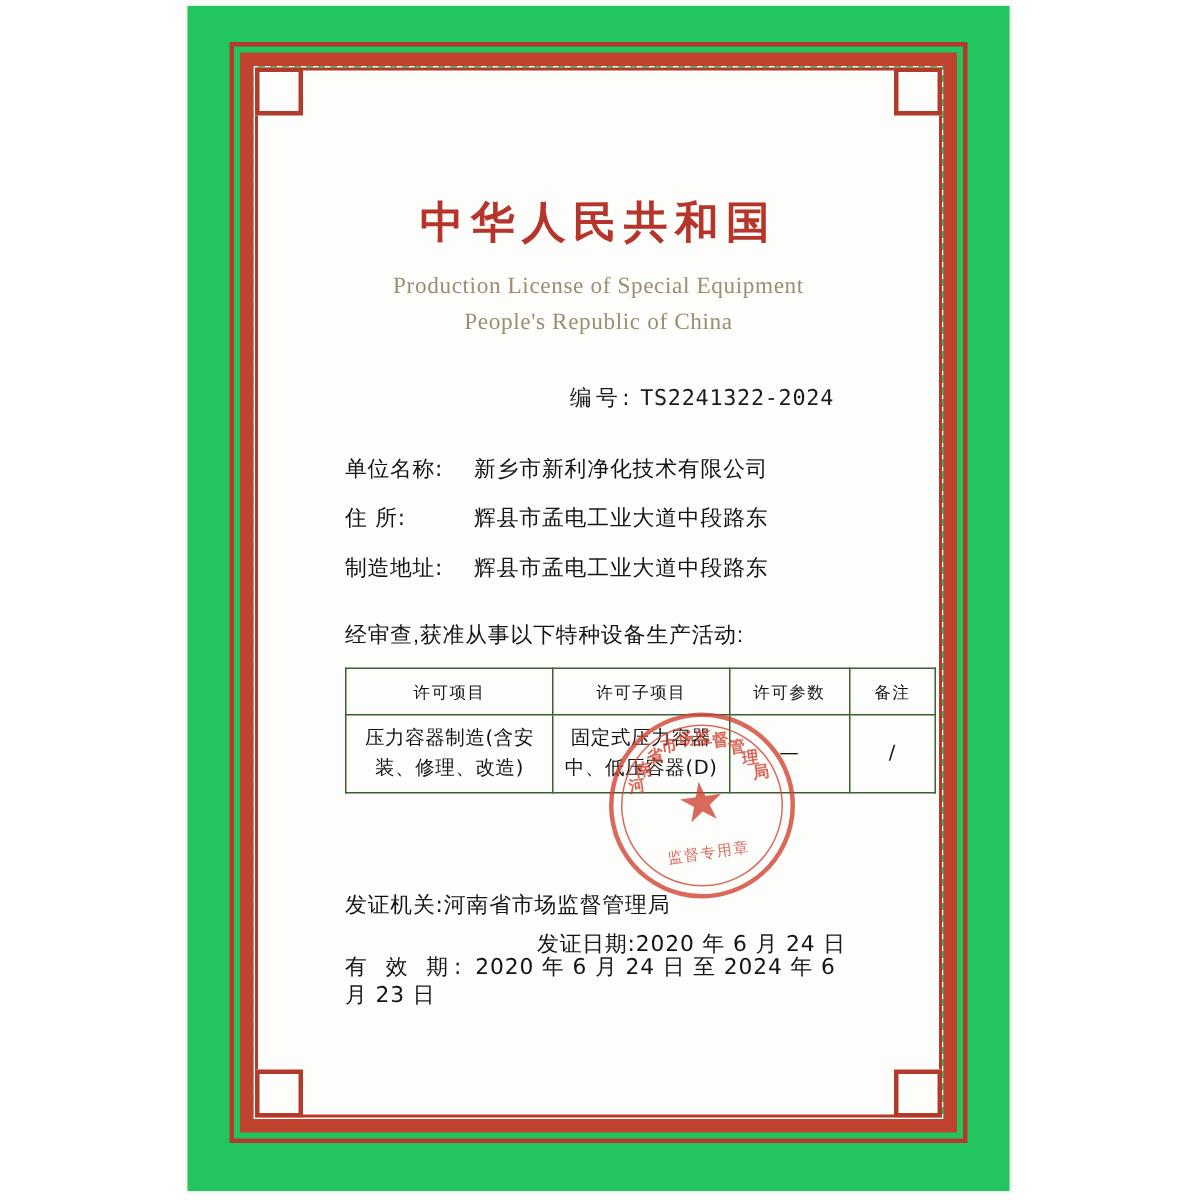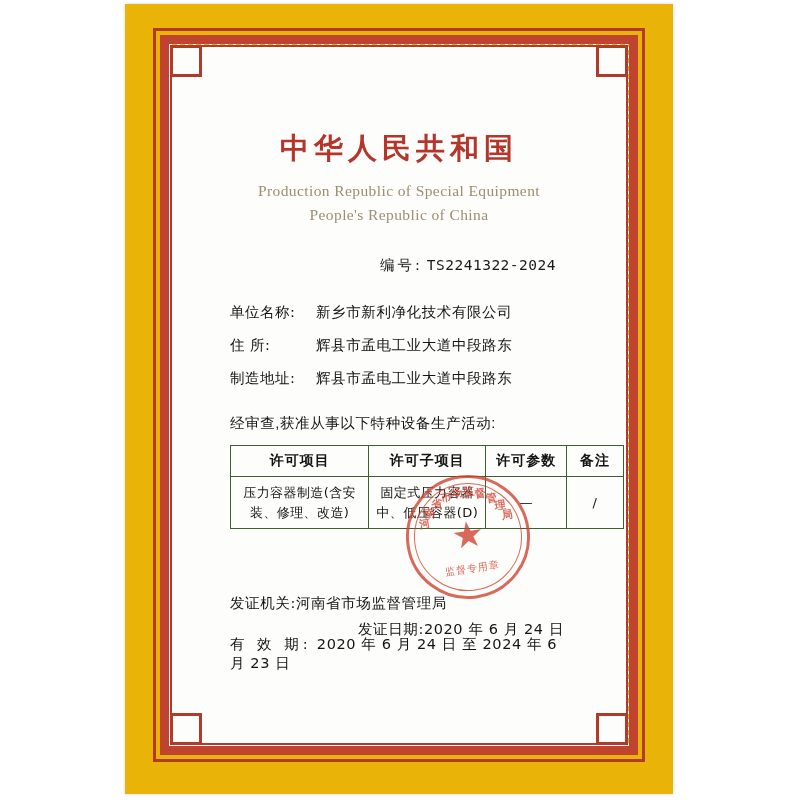--- a/index.html
+++ b/index.html
@@ -19,21 +19,21 @@
     height: 800px;
     background: #ffffff;
   }
   
   .sheet {
     position: absolute;
     left: 125px;
     top: 4px;
     width: 548px;
     height: 790px;
-    background: #eab308;
+    background: #22c55e;
     box-shadow: 0 0 3px rgba(0,0,0,0.18);
   }
   
   .frame-outer {
     position: absolute;
     left: 28px;
     top: 24px;
     right: 28px;
     bottom: 32px;
     border: 3px solid #b23a2a;
@@ -158,22 +158,22 @@
     font-family: "DejaVu Sans", "Liberation Sans", sans-serif;
   }
   table.perm-table th,
   table.perm-table td {
     border: 1px solid #3b5f2f;
     text-align: center;
     vertical-align: middle;
     color: #141414;
   }
   table.perm-table th {
-    font-size: 14px;
-    font-weight: bold;
+    font-size: 11px;
+    font-weight: normal;
     height: 28px;
     letter-spacing: 1px;
   }
   table.perm-table td {
     font-size: 13px;
     padding: 6px 4px;
     line-height: 1.5;
     letter-spacing: 0.4px;
   }
   .col-item { width: 140px; }
@@ -284,21 +284,21 @@
       <div class="frame-mid"></div>
       <div class="frame-inner">
         <div class="corner tl"></div>
         <div class="corner tr"></div>
         <div class="corner bl"></div>
         <div class="corner br"></div>
 
         <div class="content">
 
           <div class="title-zh-1">中华人民共和国</div>
-          <div class="title-en-1">Production Republic of Special Equipment</div>
+          <div class="title-en-1">Production License of Special Equipment</div>
           <div class="title-en-2">People's Republic of China</div>
 
           <div class="serial-row">
             <span class="serial-label">编号:</span><span class="serial-value">TS2241322-2024</span>
           </div>
 
           <div class="fields">
             <div class="field-row">
               <span class="field-label">单位名称:</span>
               <span class="field-value">新乡市新利净化技术有限公司</span>

